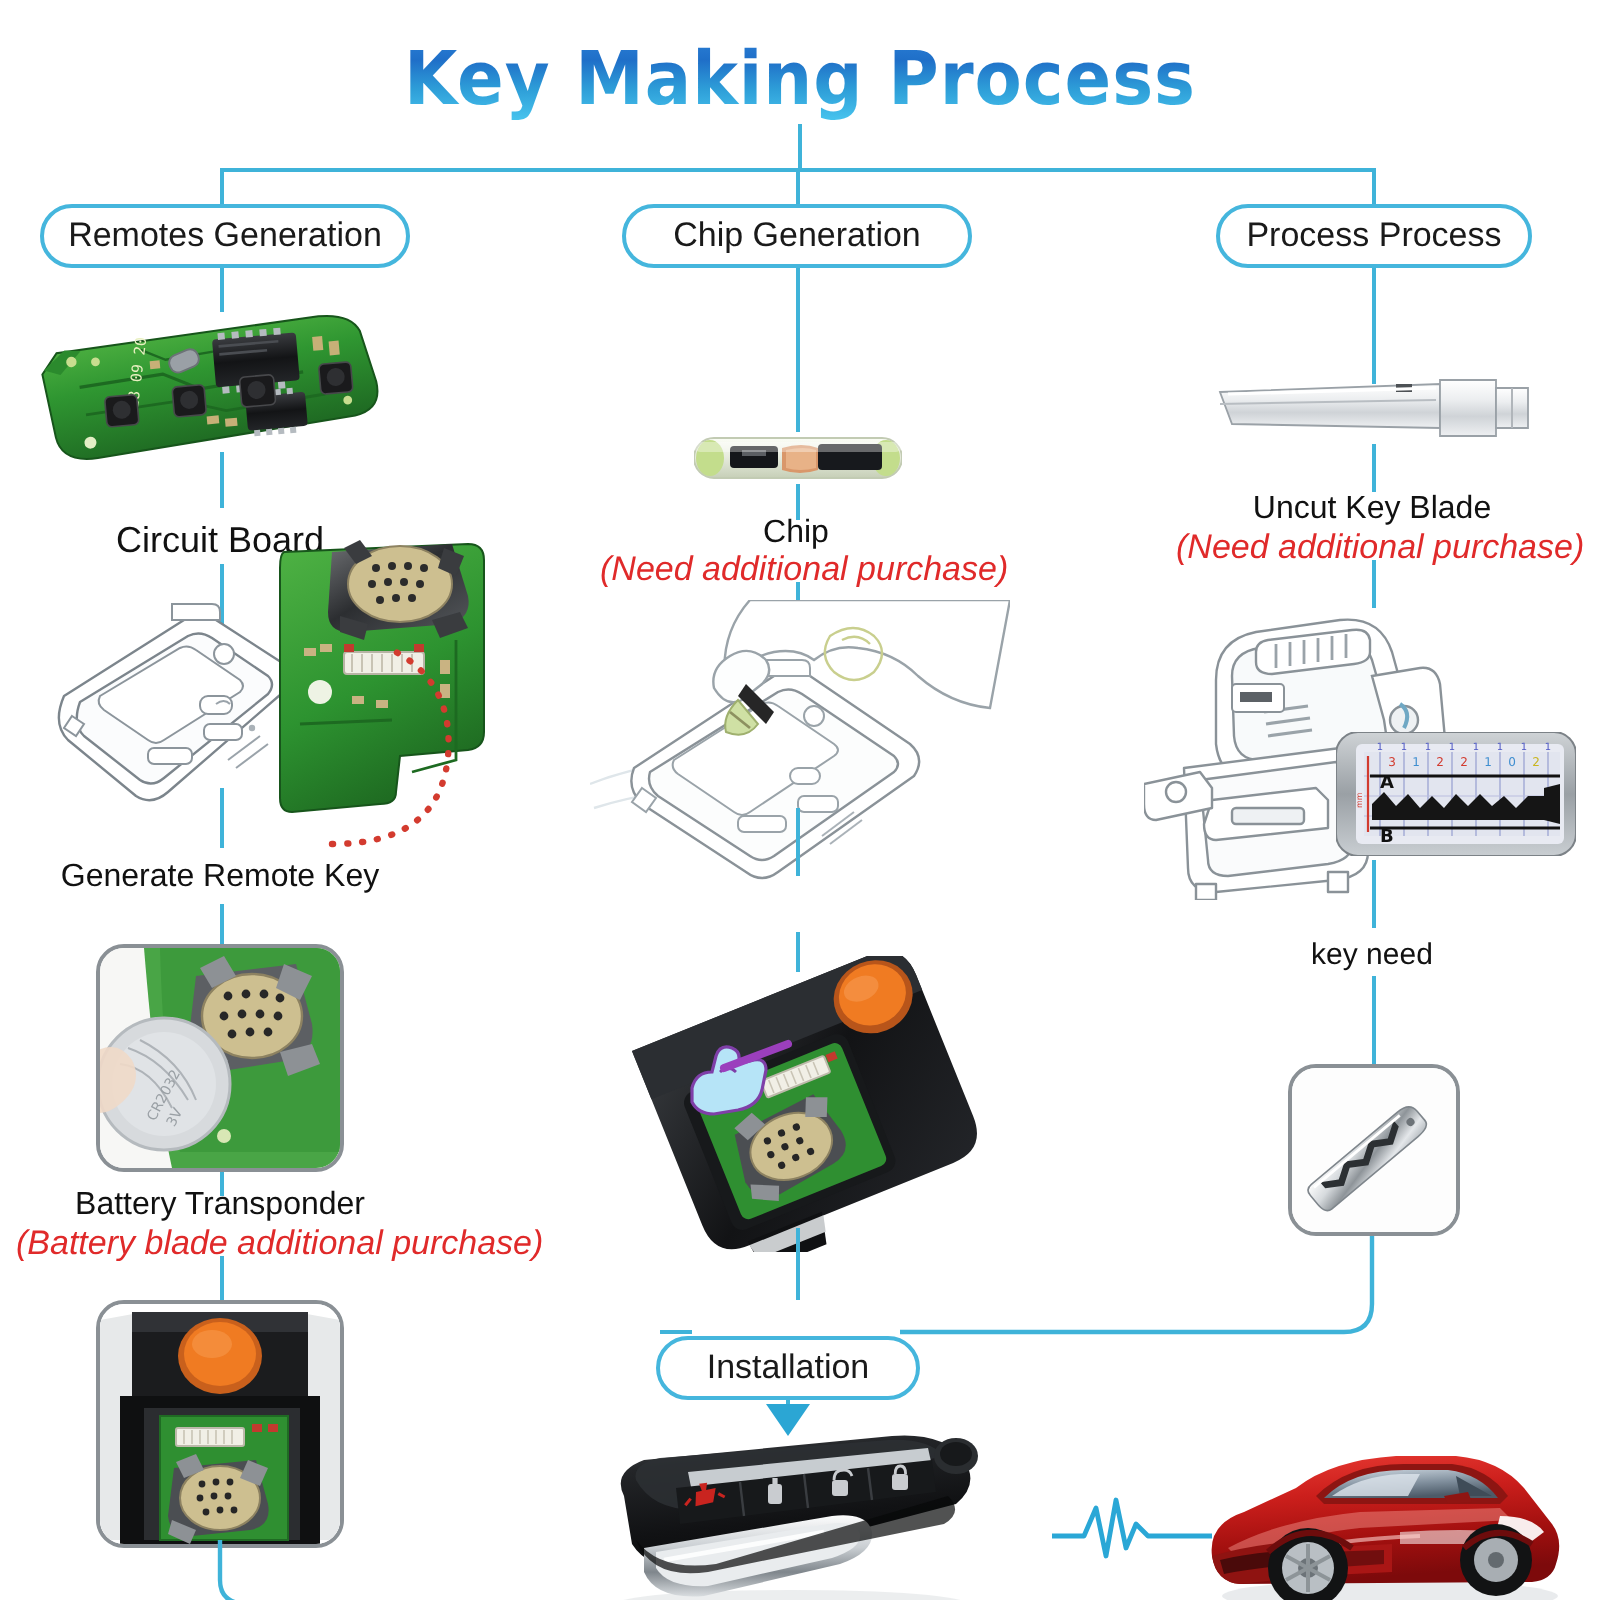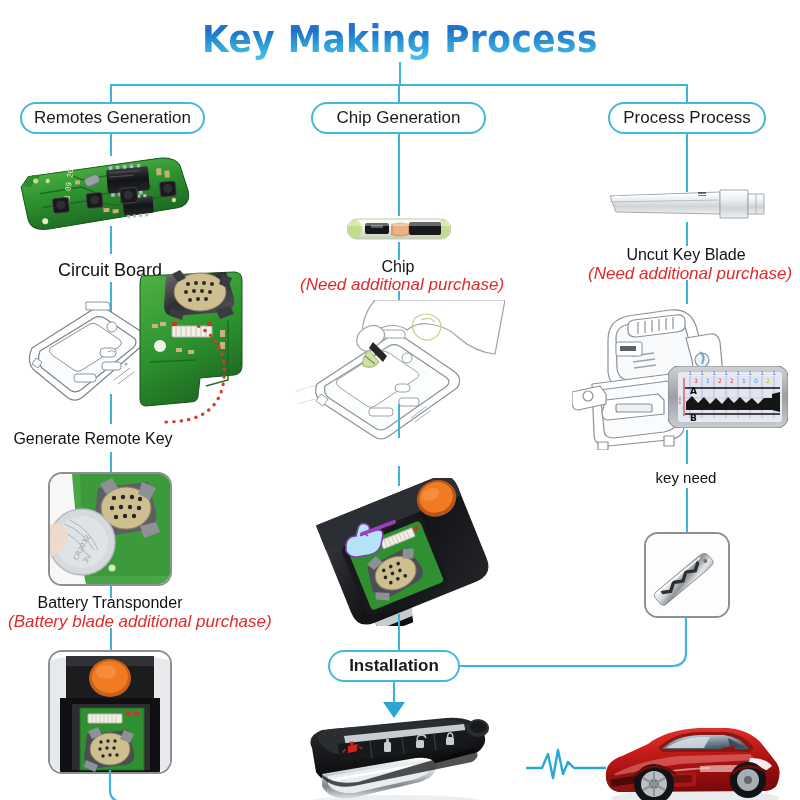--- a/index.html
+++ b/index.html
@@ -269,21 +269,21 @@
     </svg>
   </div>
 
   <div class="abs" style="left:108px;top:300px;width:140px;height:110px;">
     <svg width="140" height="110" viewBox="0 0 140 110">
       <path d="M58 108 Q112 108 116 64 Q119 28 90 12" stroke="#d33b2f" stroke-width="3.2" fill="none" stroke-linecap="round" stroke-dasharray="0.5 7"></path>
     </svg>
   </div>
 
   <div class="abs vline" style="left:110px;top:380px;height:30px;"></div>
-  <div class="abs cap" style="left:8px;top:416px;width:170px;">Generate Remote Key</div>
+  <div class="abs cap" style="left:25px;top:416px;width:170px;">Generate Remote Key</div>
   <div class="abs vline" style="left:110px;top:438px;height:20px;"></div>
 
   <div class="abs frame" style="left:48px;top:458px;width:124px;height:114px;">
     <svg width="120" height="110" viewBox="0 0 120 110">
       <rect x="0" y="0" width="120" height="110" fill="#f7f7f5"></rect>
       <path d="M22 0 H120 V110 H36 Q28 74 22 0 Z" fill="#49a546"></path>
       <path d="M30 0 H120 V102 H40 Q32 70 30 0 Z" fill="#3d9a3c"></path>
 
       <g transform="translate(44,8)">
         <path d="M4 6 L54 0 L62 30 Q64 44 52 48 L14 54 Q2 54 0 40 Z" fill="#5c5f63"></path>
@@ -692,21 +692,21 @@
 
   <div class="abs" style="left:450px;top:604px;width:240px;height:62px;">
     <svg width="240" height="62" viewBox="0 0 240 62">
       <path d="M236 0 L236 34 Q236 48 222 48 L0 48" stroke="#3fb3d9" stroke-width="2.2" fill="none"></path>
     </svg>
   </div>
 
   <div class="abs hline" style="left:330px;top:651px;width:16px;"></div>
   <div class="abs hline" style="left:450px;top:651px;width:8px;"></div>
 
-  <div class="abs flowbox" style="left:328px;top:636px;width:132px;height:32px;font-weight:bold;">
+  <div class="abs flowbox" style="left:328px;top:654px;width:132px;height:32px;">
     <span>Installation</span>
   </div>
 
   <div class="abs vline" style="left:393px;top:668px;height:22px;"></div>
   <div class="abs arrow-down" style="left:383px;top:688px;"></div>
 
   <div class="abs" style="left:296px;top:700px;width:200px;height:96px;">
     <svg width="200" height="96" viewBox="0 0 200 96">
       <defs>
         <linearGradient id="bodyg" x1="0" y1="0" x2="0.3" y2="1">

